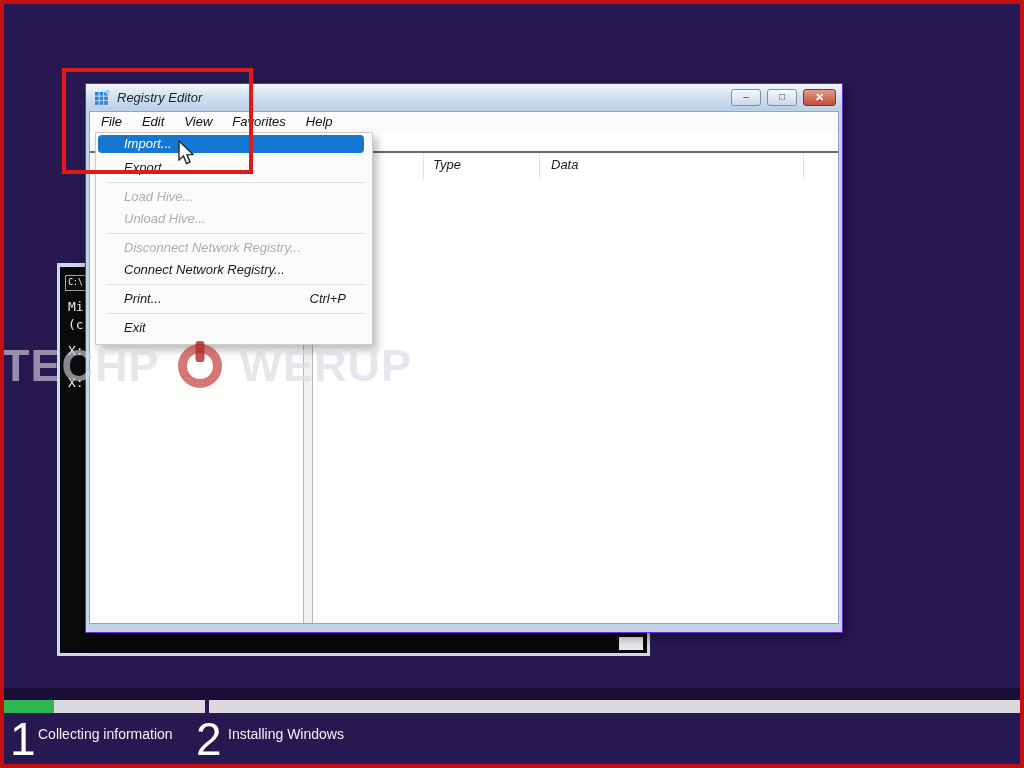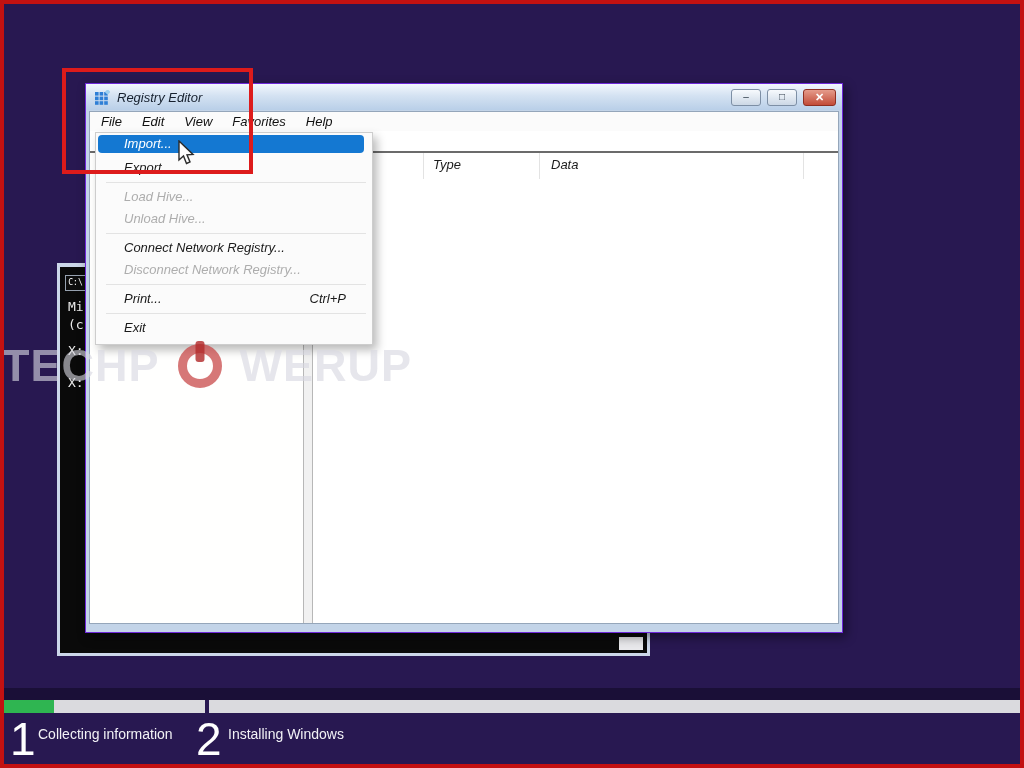--- a/index.html
+++ b/index.html
@@ -140,22 +140,22 @@
     </div>
   </div>
 
   <div class="file-menu">
     <div class="fm-item hl">Import...</div>
     <div class="fm-item">Export</div>
     <div class="fm-sep"></div>
     <div class="fm-item disabled">Load Hive...</div>
     <div class="fm-item disabled">Unload Hive...</div>
     <div class="fm-sep"></div>
+    <div class="fm-item disabled">Disconnect Network Registry...</div>
     <div class="fm-item">Connect Network Registry...</div>
-    <div class="fm-item disabled">Disconnect Network Registry...</div>
     <div class="fm-sep"></div>
     <div class="fm-item">
       <span>Print...</span>
       <span class="fm-shortcut">Ctrl+P</span>
     </div>
     <div class="fm-sep"></div>
     <div class="fm-item">Exit</div>
   </div>
 
   <div class="red-rect"></div>

